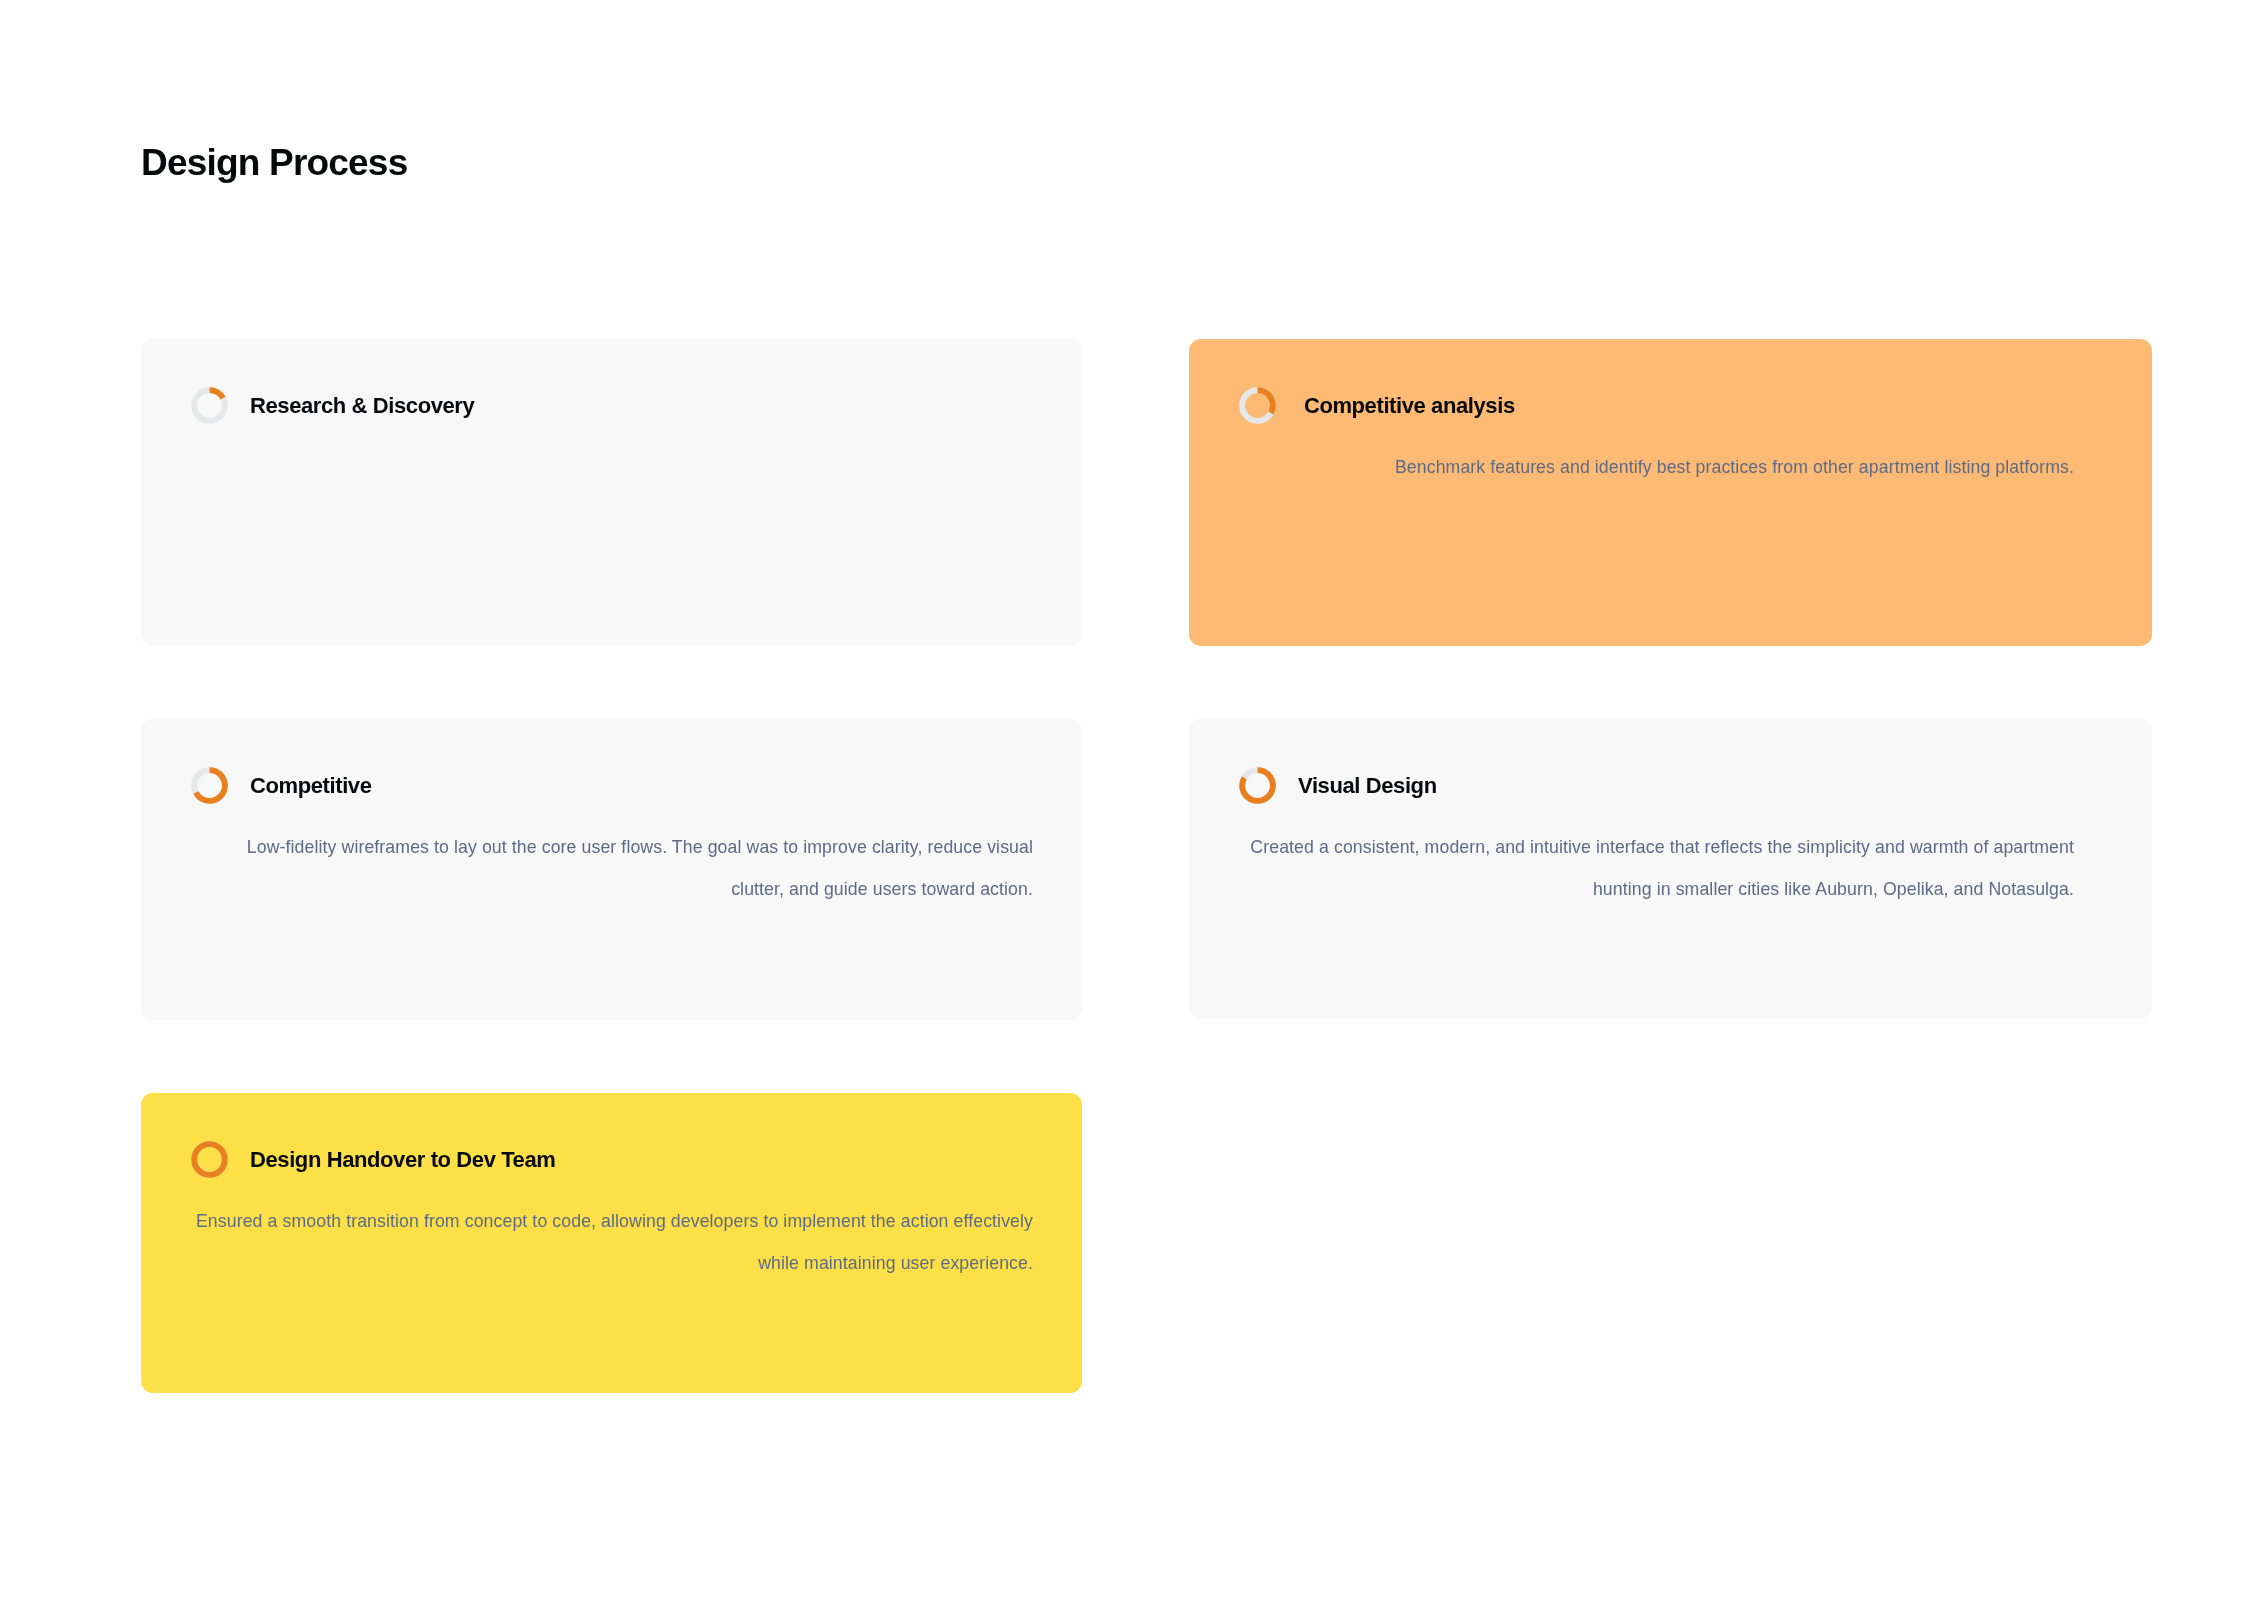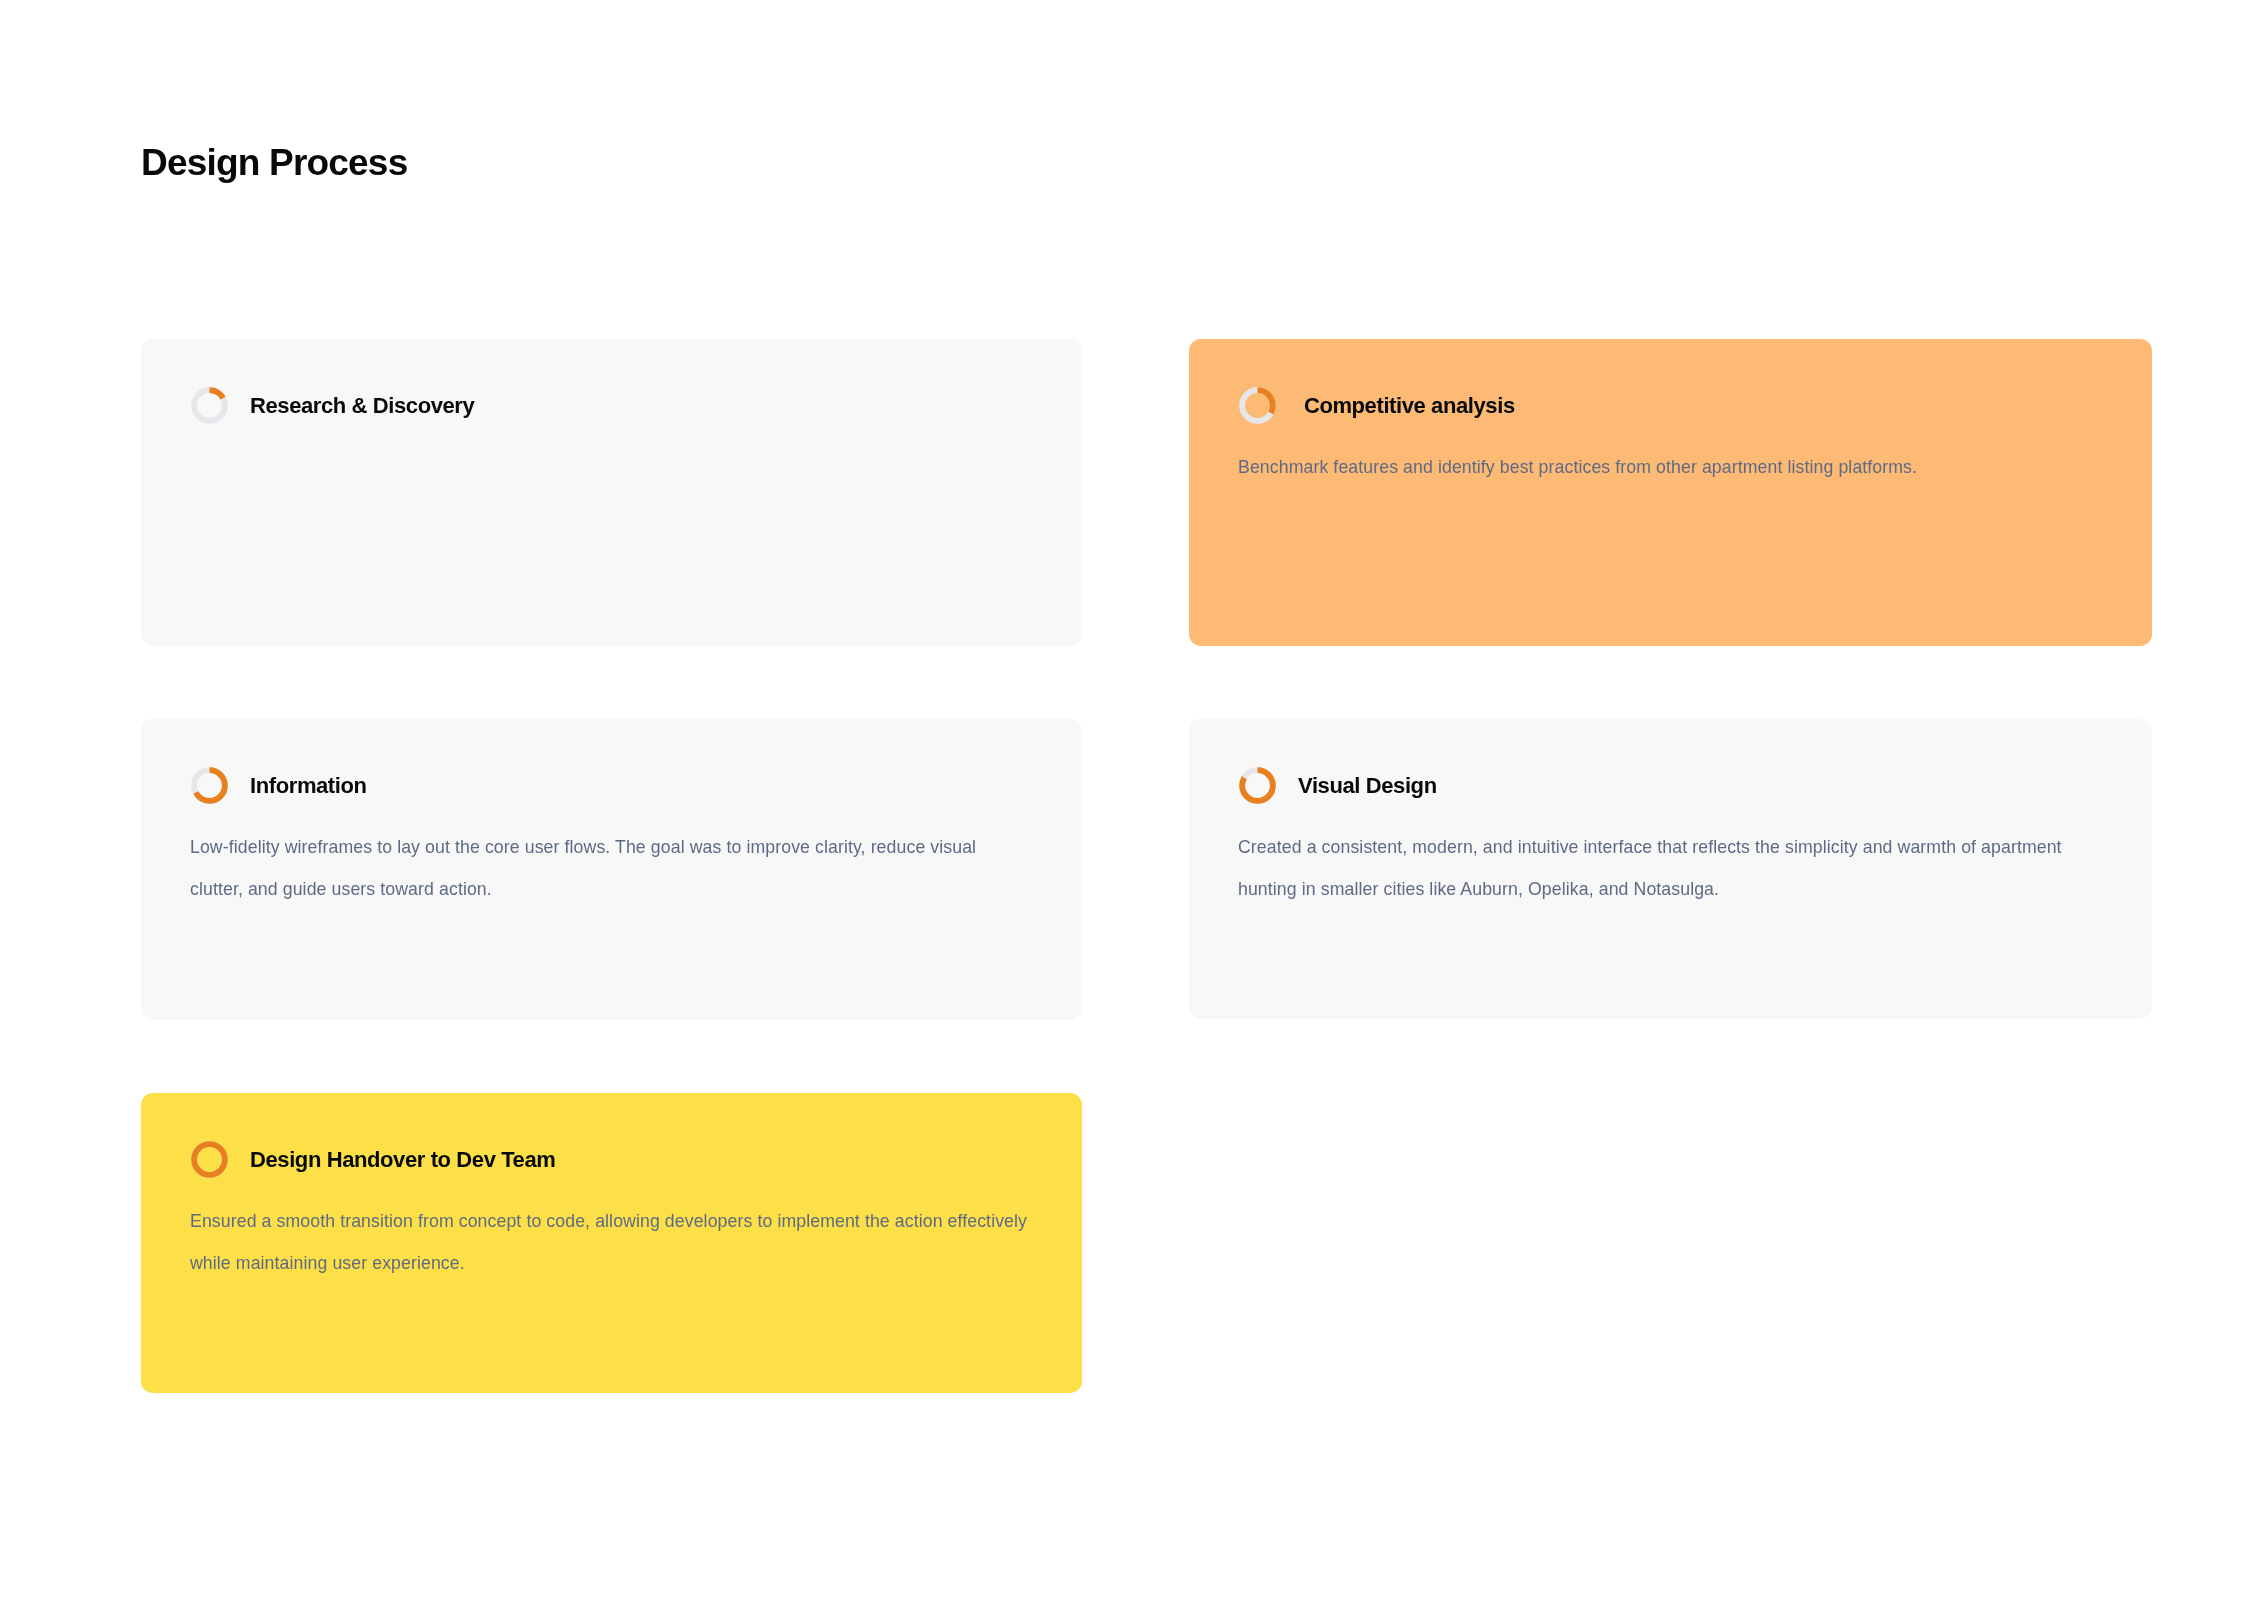--- a/index.html
+++ b/index.html
@@ -14,20 +14,21 @@
     -webkit-font-smoothing: antialiased;
     overflow: hidden;
   }
 
   .page {
     position: relative;
     width: 2261px;
     height: 1617px;
     box-sizing: border-box;
     padding: 0;
+    text-align: right;
   }
 
   .page-title {
     position: absolute;
     left: 141px;
     top: 140px;
     font-size: 37px;
     line-height: 45px;
     font-weight: 700;
     letter-spacing: -0.8px;
@@ -135,21 +136,21 @@
       <p class="card-body" style="color: rgb(94, 106, 133);">Benchmark features and identify best practices from other apartment listing platforms.</p>
     </div>
 
 
     <div class="card card--mid" style="background: rgb(248, 248, 249);">
       <div class="card-head">
         <svg class="ring" viewBox="0 0 66 66">
           <circle class="ring-track" cx="33" cy="33" r="26" stroke-width="10" style="stroke: rgb(230, 231, 234);"></circle>
           <circle class="ring-value" cx="33" cy="33" r="26" stroke-width="10" stroke-dasharray="163.36" stroke-dashoffset="53.91" style="stroke: rgb(232, 128, 31);"></circle>
         </svg>
-        <h2 class="card-title" style="color: rgb(8, 9, 11);">Information</h2>
+        <h2 class="card-title" style="color: rgb(8, 9, 11);">Competitive</h2>
       </div>
       <p class="card-body card-body--wide" style="color: rgb(94, 106, 133);">Low-fidelity wireframes to lay out the core user flows. The goal was to improve clarity, reduce visual clutter, and guide users toward action.</p>
     </div>
 
     <div class="card card--short" style="background: rgb(248, 248, 249);">
       <div class="card-head">
         <svg class="ring" viewBox="0 0 66 66">
           <circle class="ring-track" cx="33" cy="33" r="26" stroke-width="10" style="stroke: rgb(230, 231, 234);"></circle>
           <circle class="ring-value" cx="33" cy="33" r="26" stroke-width="10" stroke-dasharray="163.36" stroke-dashoffset="27.77" style="stroke: rgb(232, 128, 31);"></circle>
         </svg>

